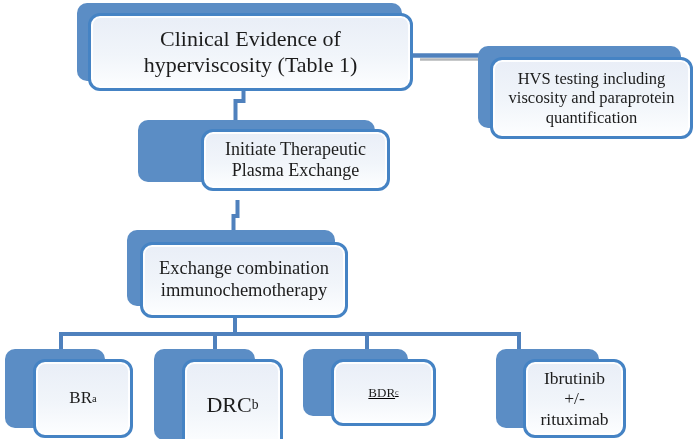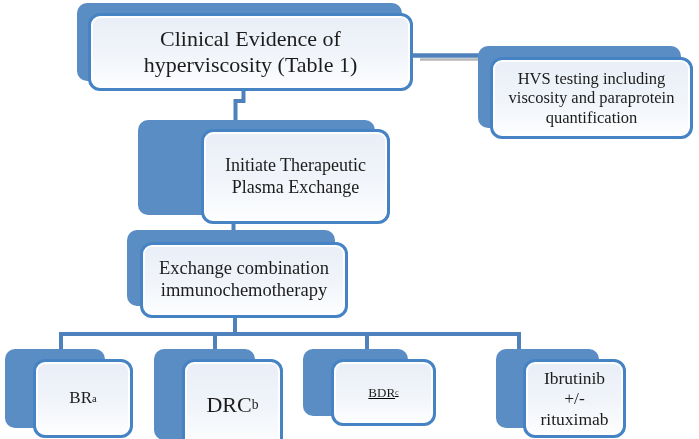--- a/index.html
+++ b/index.html
@@ -61,21 +61,21 @@
 hyperviscosity (Table 1)</div>
   </div>
 
   <div class="node" style="left:490px;top:21px;width:203px;height:82px;--sx:-12px;--sy:-11px;font-size:16.5px;margin-top:36px;">
     <div class="shadow"></div>
     <div class="box">HVS testing including
 viscosity and paraprotein
 quantification</div>
   </div>
 
-  <div class="node" style="left:153px;top:129px;width:189px;height:95px;--sx:-15px;--sy:-9px;font-size:18px;padding-left:48px;">
+  <div class="node" style="left:153px;top:129px;width:189px;height:62px;--sx:-15px;--sy:-9px;font-size:18px;padding-left:48px;">
     <div class="shadow"></div>
     <div class="box">Initiate Therapeutic
 Plasma Exchange</div>
   </div>
 
   <div class="node" style="left:140px;top:242px;width:208px;height:76px;--sx:-13px;--sy:-12px;font-size:18.5px;">
     <div class="shadow"></div>
     <div class="box">Exchange combination
 immunochemotherapy</div>
   </div>

